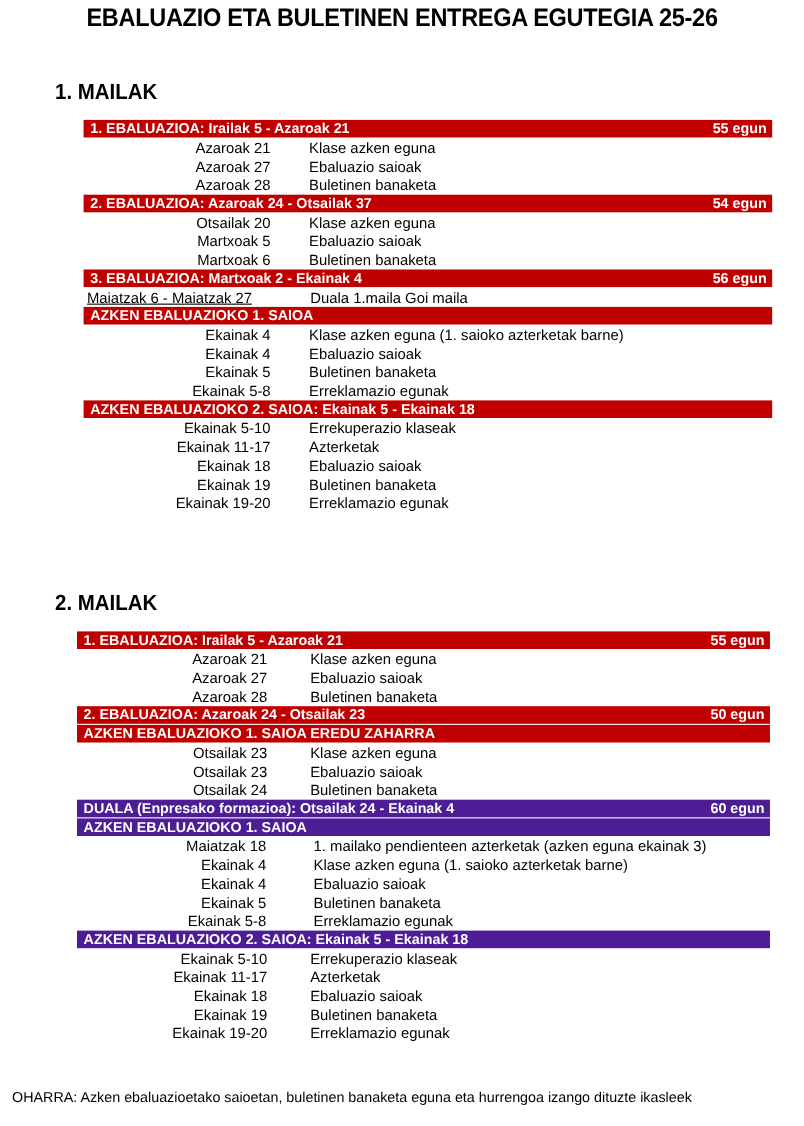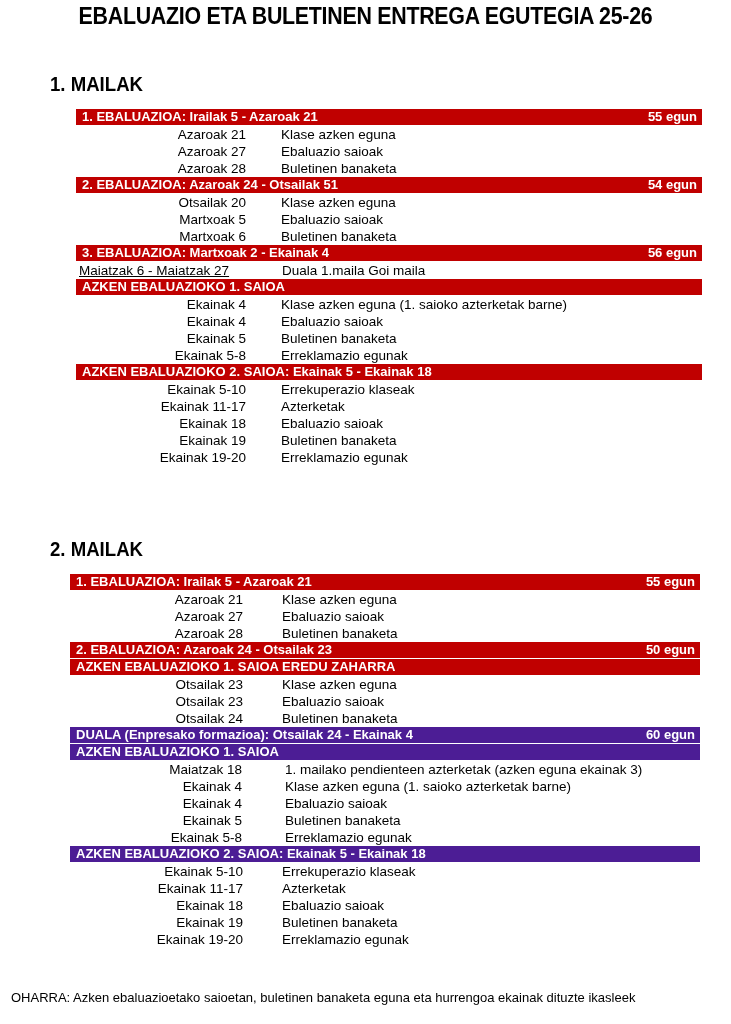--- a/index.html
+++ b/index.html
@@ -32,21 +32,21 @@
       <span class="desc" style="left: 264px;">Klase azken eguna</span>
     </div>
     <div class="row">
       <span class="date" style="right: 502px;">Azaroak 27</span>
       <span class="desc" style="left: 264px;">Ebaluazio saioak</span>
     </div>
     <div class="row">
       <span class="date" style="right: 502px;">Azaroak 28</span>
       <span class="desc" style="left: 264px;">Buletinen banaketa</span>
     </div>
-    <div class="bar red" style="margin-left: 59px; width: 626px;"><span>2. EBALUAZIOA: Azaroak 24 - Otsailak 51</span><span class="days">54 egun</span></div>
+    <div class="bar red" style="margin-left: 59px; width: 626px;"><span>2. EBALUAZIOA: Azaroak 24 - Otsailak 37</span><span class="days">54 egun</span></div>
     <div class="row">
       <span class="date" style="right: 502px;">Otsailak 20</span>
       <span class="desc" style="left: 264px;">Klase azken eguna</span>
     </div>
     <div class="row">
       <span class="date" style="right: 502px;">Martxoak 5</span>
       <span class="desc" style="left: 264px;">Ebaluazio saioak</span>
     </div>
     <div class="row">
       <span class="date" style="right: 502px;">Martxoak 6</span>
@@ -165,14 +165,14 @@
       <span class="date" style="right: 505px;">Ekainak 19</span>
       <span class="desc" style="left: 265px;">Buletinen banaketa</span>
     </div>
     <div class="row">
       <span class="date" style="right: 505px;">Ekainak 19-20</span>
       <span class="desc" style="left: 265px;">Erreklamazio egunak</span>
     </div>
   </div>
 
 <div class="note">
-  <div>OHARRA: Azken ebaluazioetako saioetan, buletinen banaketa eguna eta hurrengoa ekainak dituzte ikasleek</div>
+  <div>OHARRA: Azken ebaluazioetako saioetan, buletinen banaketa eguna eta hurrengoa izango dituzte ikasleek</div>
 </div>
 
 </body></html>

